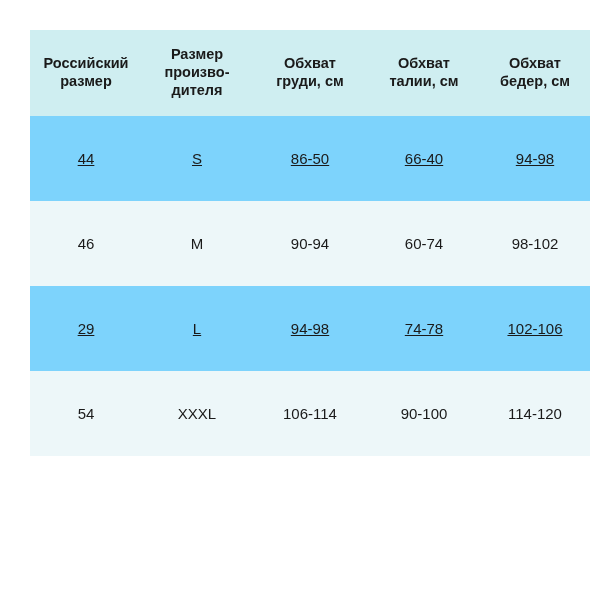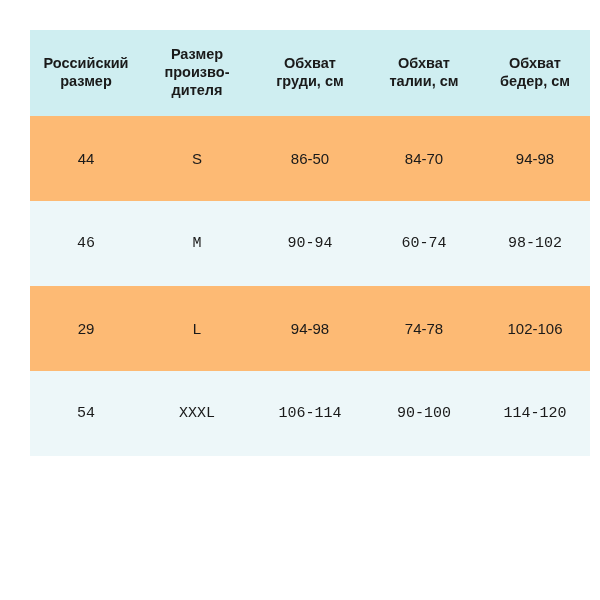--- a/index.html
+++ b/index.html
@@ -43,25 +43,25 @@
     height: 78px;
     padding: 4px 2px;
   }
   .size-table tbody td {
     font-size: 15px;
     font-weight: normal;
     height: 77px;
     padding: 4px 2px;
   }
   .size-table tbody tr.row-odd td {
-    background: #fdba74;
+    background: #7dd3fc;
+    text-decoration: underline;
   }
   .size-table tbody tr.row-even td {
     background: #edf7f9;
-    font-family: Liberation Mono, monospace;
   }
   .col-0 { width: 108px; margin-left: 28px; }
   .col-1 { width: 106px; }
   .col-2 { width: 112px; }
   .col-3 { width: 108px; }
   .col-4 { width: 106px; }
   .hdr-line { display: block; }
 </style>
 </head>
 <body>
@@ -91,21 +91,21 @@
           <span class="hdr-line">Обхват</span>
           <span class="hdr-line">бедер, см</span>
         </th>
       </tr>
     </thead>
     <tbody>
       <tr class="row-odd">
         <td class="col-0">44</td>
         <td class="col-1">S</td>
         <td class="col-2">86-50</td>
-        <td class="col-3">84-70</td>
+        <td class="col-3">66-40</td>
         <td class="col-4">94-98</td>
       </tr>
       <tr class="row-even">
         <td class="col-0">46</td>
         <td class="col-1">M</td>
         <td class="col-2">90-94</td>
         <td class="col-3">60-74</td>
         <td class="col-4">98-102</td>
       </tr>
       <tr class="row-odd">

